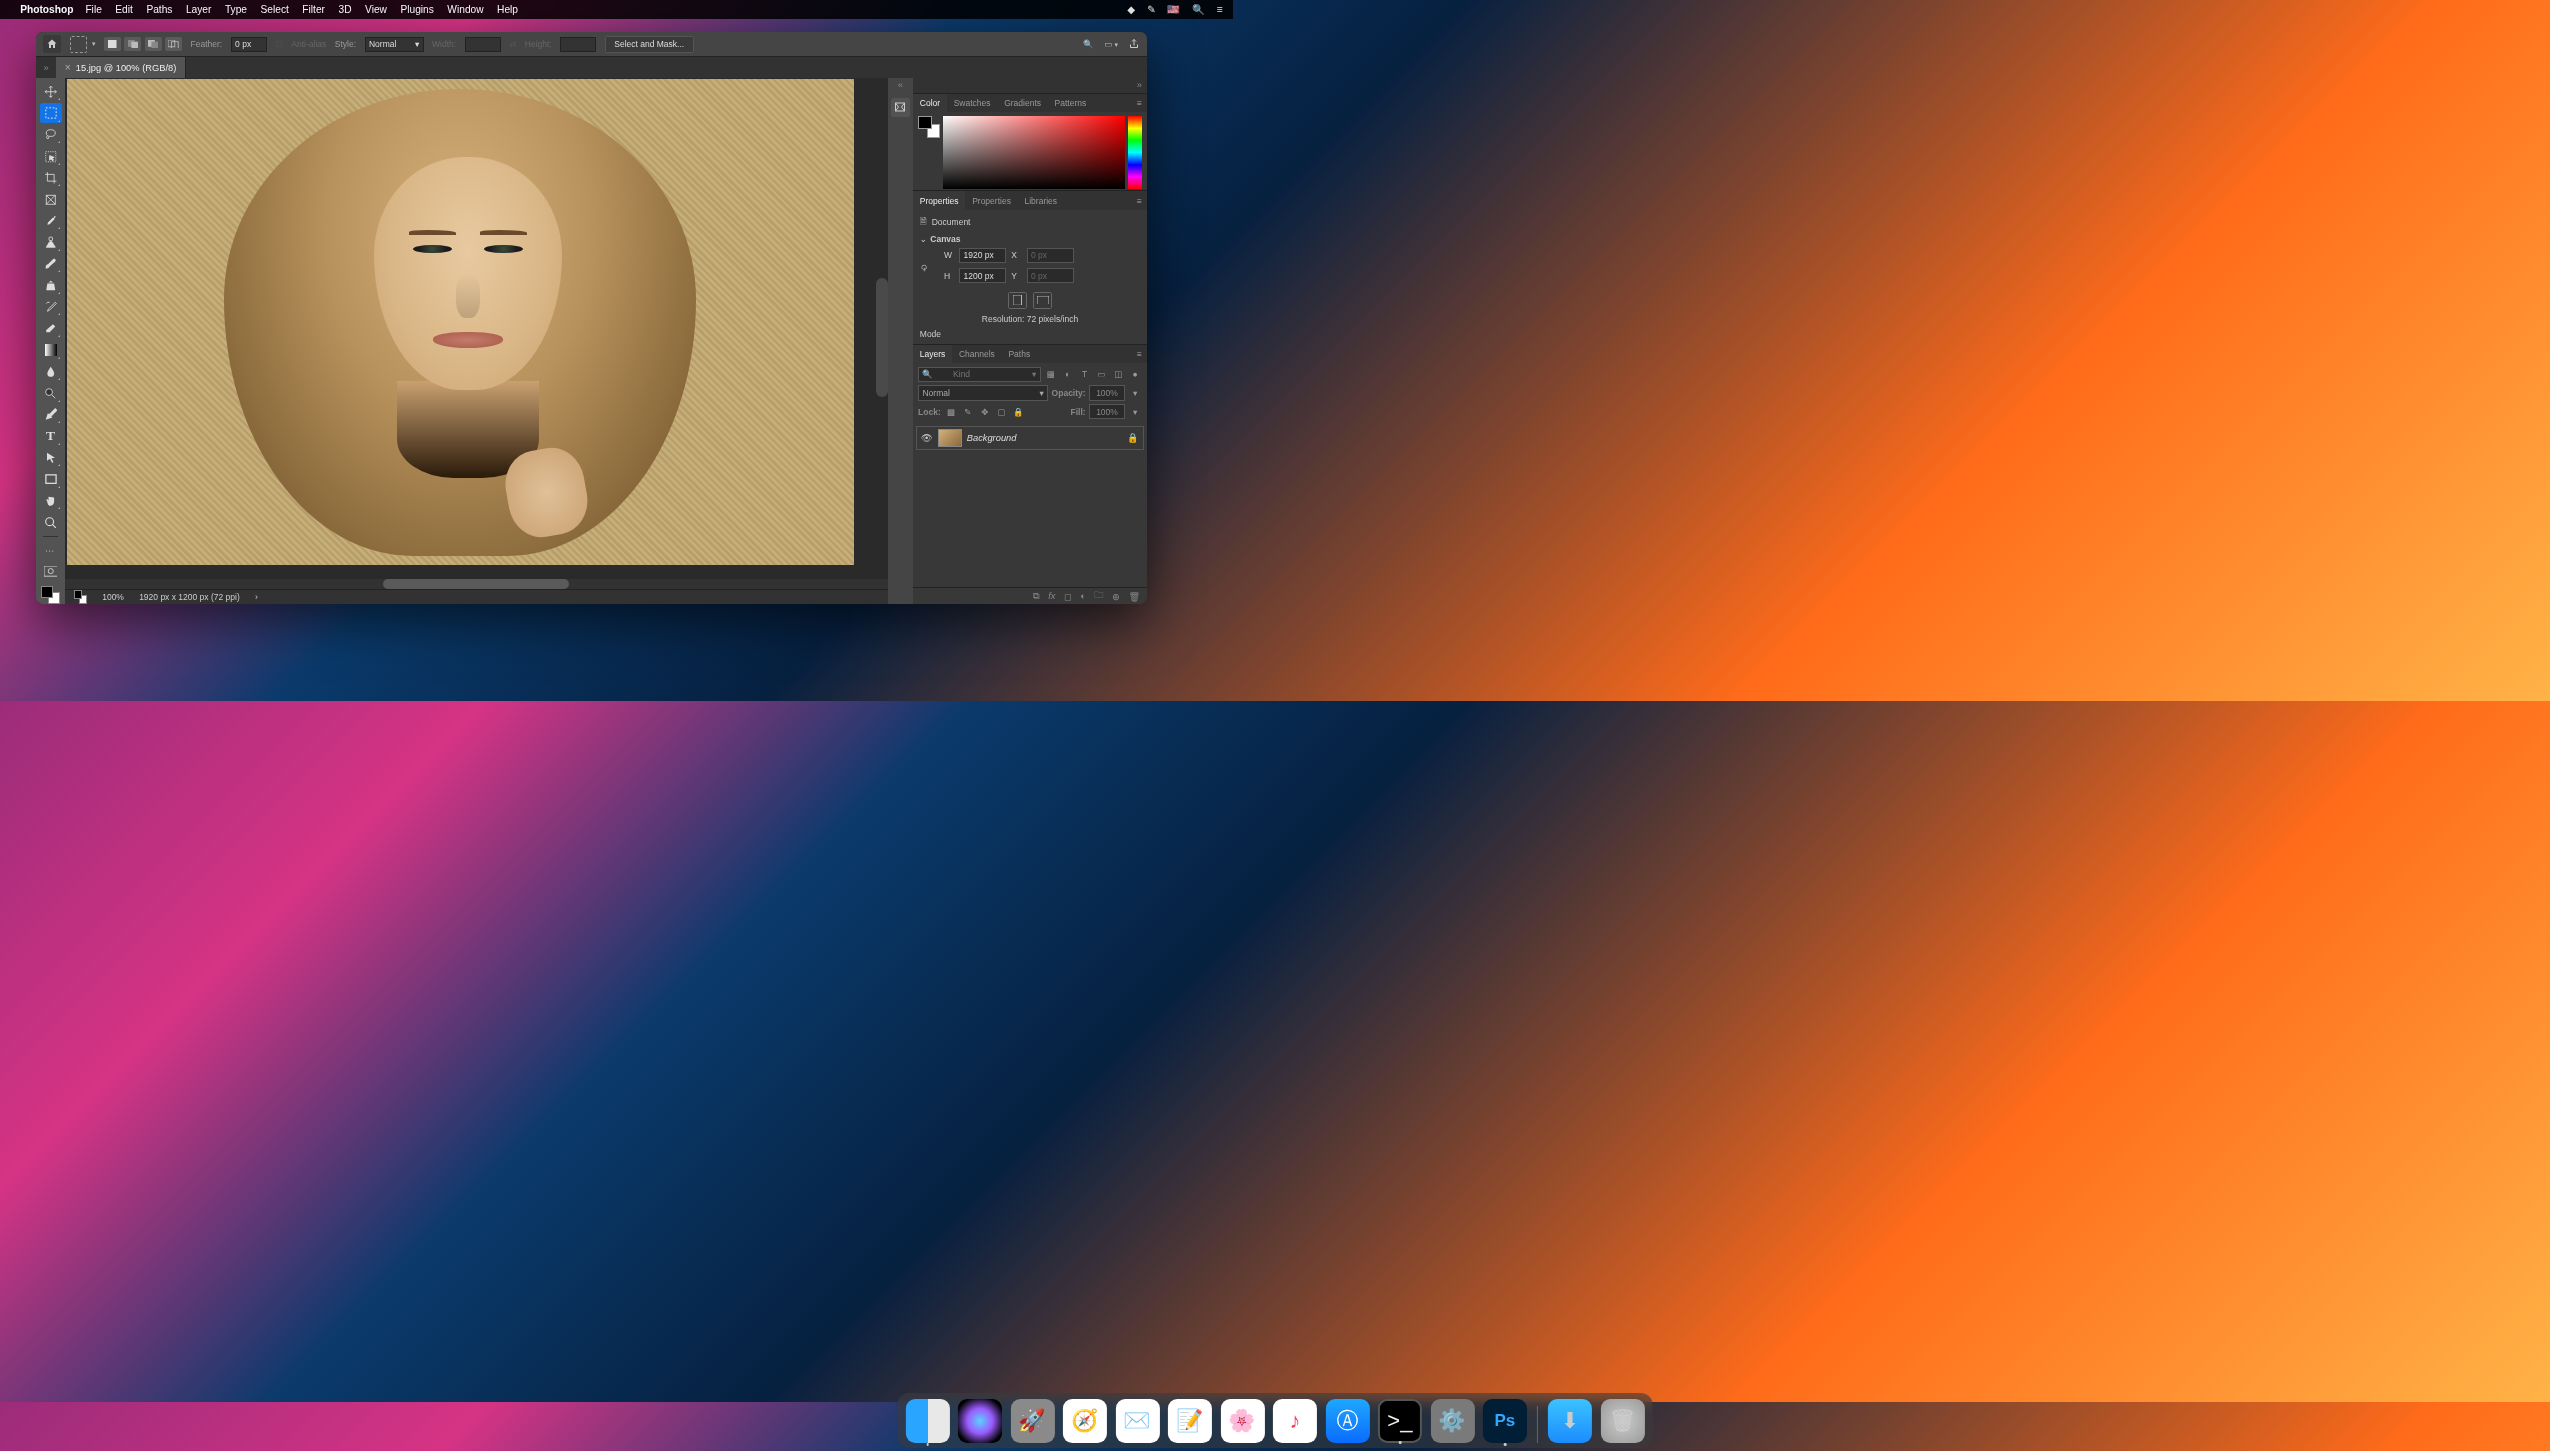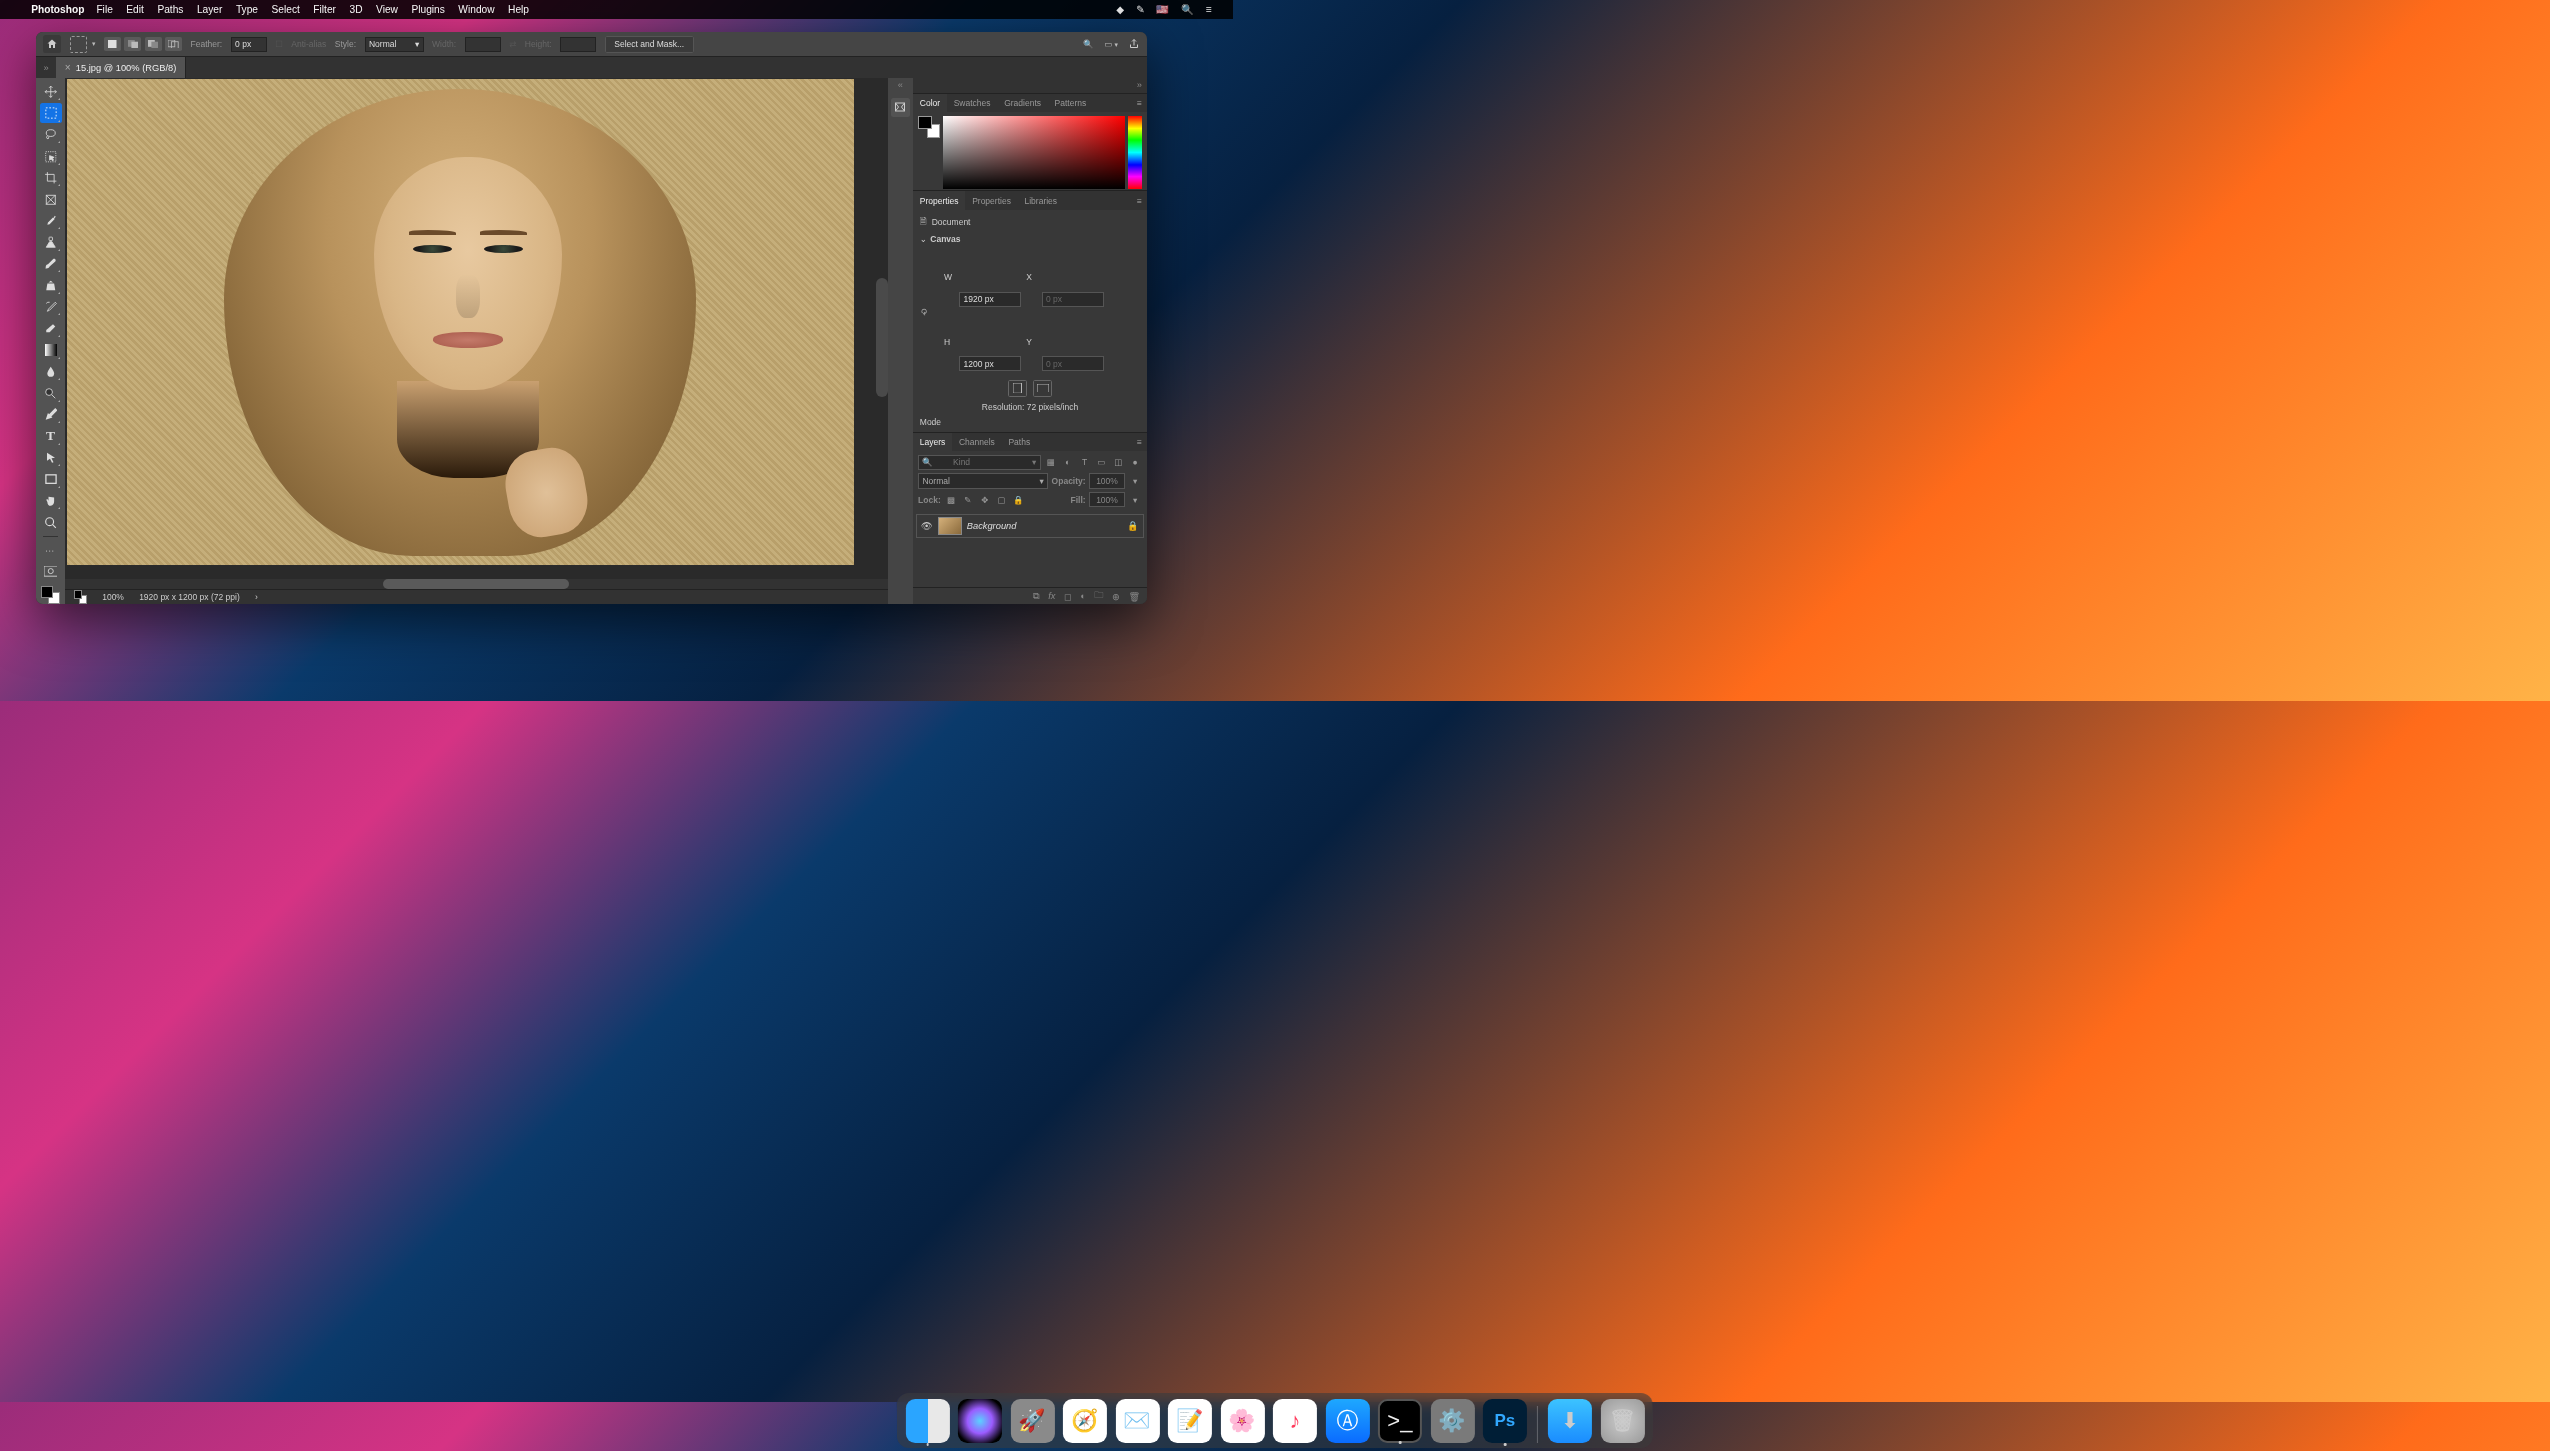--- a/index.html
+++ b/index.html
@@ -1,19 +1,19 @@
 <!DOCTYPE html>
 <html style="font-size:13.5px"><head>
 <meta charset="utf-8">
 <style>
 * { margin: 0; padding: 0; box-sizing: border-box; font-family: -apple-system, "Helvetica Neue", Arial, sans-serif; }
 body { background: linear-gradient(135deg, #9b2c7a 0%, #d63384 15%, #0a3a6b 30%, #062040 45%, #ff6b1a 75%, #ffb347 100%); width: 1233px; height: 701px; overflow: hidden; font-size: 9.3px; color: #ccc; }
 
 
-.menubar { height: 18.6px; background: rgba(0,0,0,0.85); display: flex; align-items: center; padding: 0 21px; color: #fff; font-size: 10.2px; }
+.menubar { height: 18.6px; background: rgba(0,0,0,0.85); display: flex; align-items: center; padding: 0 10px; color: #fff; font-size: 10.2px; }
 .menubar .apple { font-size: 12px; margin-right: 10.2px; }
 .menubar .app-name { font-weight: 700; margin-right: 12px; }
 .menubar .menu-item { margin-right: 13.5px; cursor: default; }
 .menubar .spacer { flex: 1; }
 .menubar .status-icon { margin-left: 12px; opacity: 0.9; }
 
 
 .window { position: absolute; left: 36px; top: 32px; width: 1111px; height: 572px; background: #323232; border-radius: 6.8px; box-shadow: 0 17px 51px rgba(0,0,0,0.6); display: flex; flex-direction: column; overflow: hidden; }
 .titlebar { height: 18.6px; background: #3a3a3a; display: flex; align-items: center; position: relative; }
 .traffic { display: flex; gap: 6px; margin-left: 8.5px; }
@@ -91,21 +91,21 @@
 .color-body { height: 78px; display:flex; padding:3.4px 5.1px; gap:3.4px; position:relative; }
 .swatches-fb { position:relative; width:22px; height:22px; }
 .swatches-fb .b { position:absolute; right:0; bottom:0; width:13.5px; height:13.5px; background:#fff; border:0.8px solid #999; }
 .swatches-fb .f { position:absolute; left:0; top:0; width:13.5px; height:13.5px; background:#000; border:0.8px solid #999; }
 .color-field { flex:1; height:73px; background: linear-gradient(to bottom, rgba(0,0,0,0) 0%, #000 100%), linear-gradient(to right, #fff 0%, #ff0000 100%); position:relative; }
 .hue-strip { width:13.5px; height:73px; background: linear-gradient(to bottom, #ff0000 0%, #ffff00 17%, #00ff00 33%, #00ffff 50%, #0000ff 67%, #ff00ff 83%, #ff0000 100%); }
 
 .prop-body { padding: 5.1px 6.8px; font-size:8.5px; color:#ccc; }
 .prop-row { display:flex; align-items:center; gap:5.1px; margin-bottom:5.1px; }
 .prop-row .lbl { width:10.2px; color:#ccc; }
-.prop-row input { width:62px; height:15.2px; background:#2a2a2a; border:0.8px solid #555; color:#ddd; font-size:8.5px; padding:0 3.4px;margin-top:44px; }
+.prop-row input { width:47px; height:15.2px; background:#2a2a2a; border:0.8px solid #555; color:#ddd; font-size:8.5px; padding:0 3.4px; }
 .prop-row input.dim { color:#666; }
 .prop-section { display:flex; align-items:center; gap:3.4px; margin: 3.4px 0; font-size:8.5px; }
 .link-icon { transform: rotate(90deg); color:#aaa; }
 .btn-box { width:18.6px; height:17px; border:0.8px solid #666; display:flex; align-items:center; justify-content:center; border-radius:1.7px; }
 
 .layer-controls { padding: 3.4px 5.1px; display:flex; flex-direction:column; gap:3.4px; font-size:8.5px; }
 .lc-row { display:flex; align-items:center; gap:3.4px; }
 .lc-search { flex:1; height:15.2px; background:#2a2a2a; border:0.8px solid #555; display:flex; align-items:center; padding:0 3.4px; color:#777; }
 .lc-mini { width:13.5px; height:13.5px; display:flex; align-items:center; justify-content:center; color:#999; }
 .lc-select { flex:1; height:15.2px; background:#2a2a2a; border:0.8px solid #555; padding:0 3.4px; color:#aaa; display:flex; align-items:center; justify-content:space-between; }

